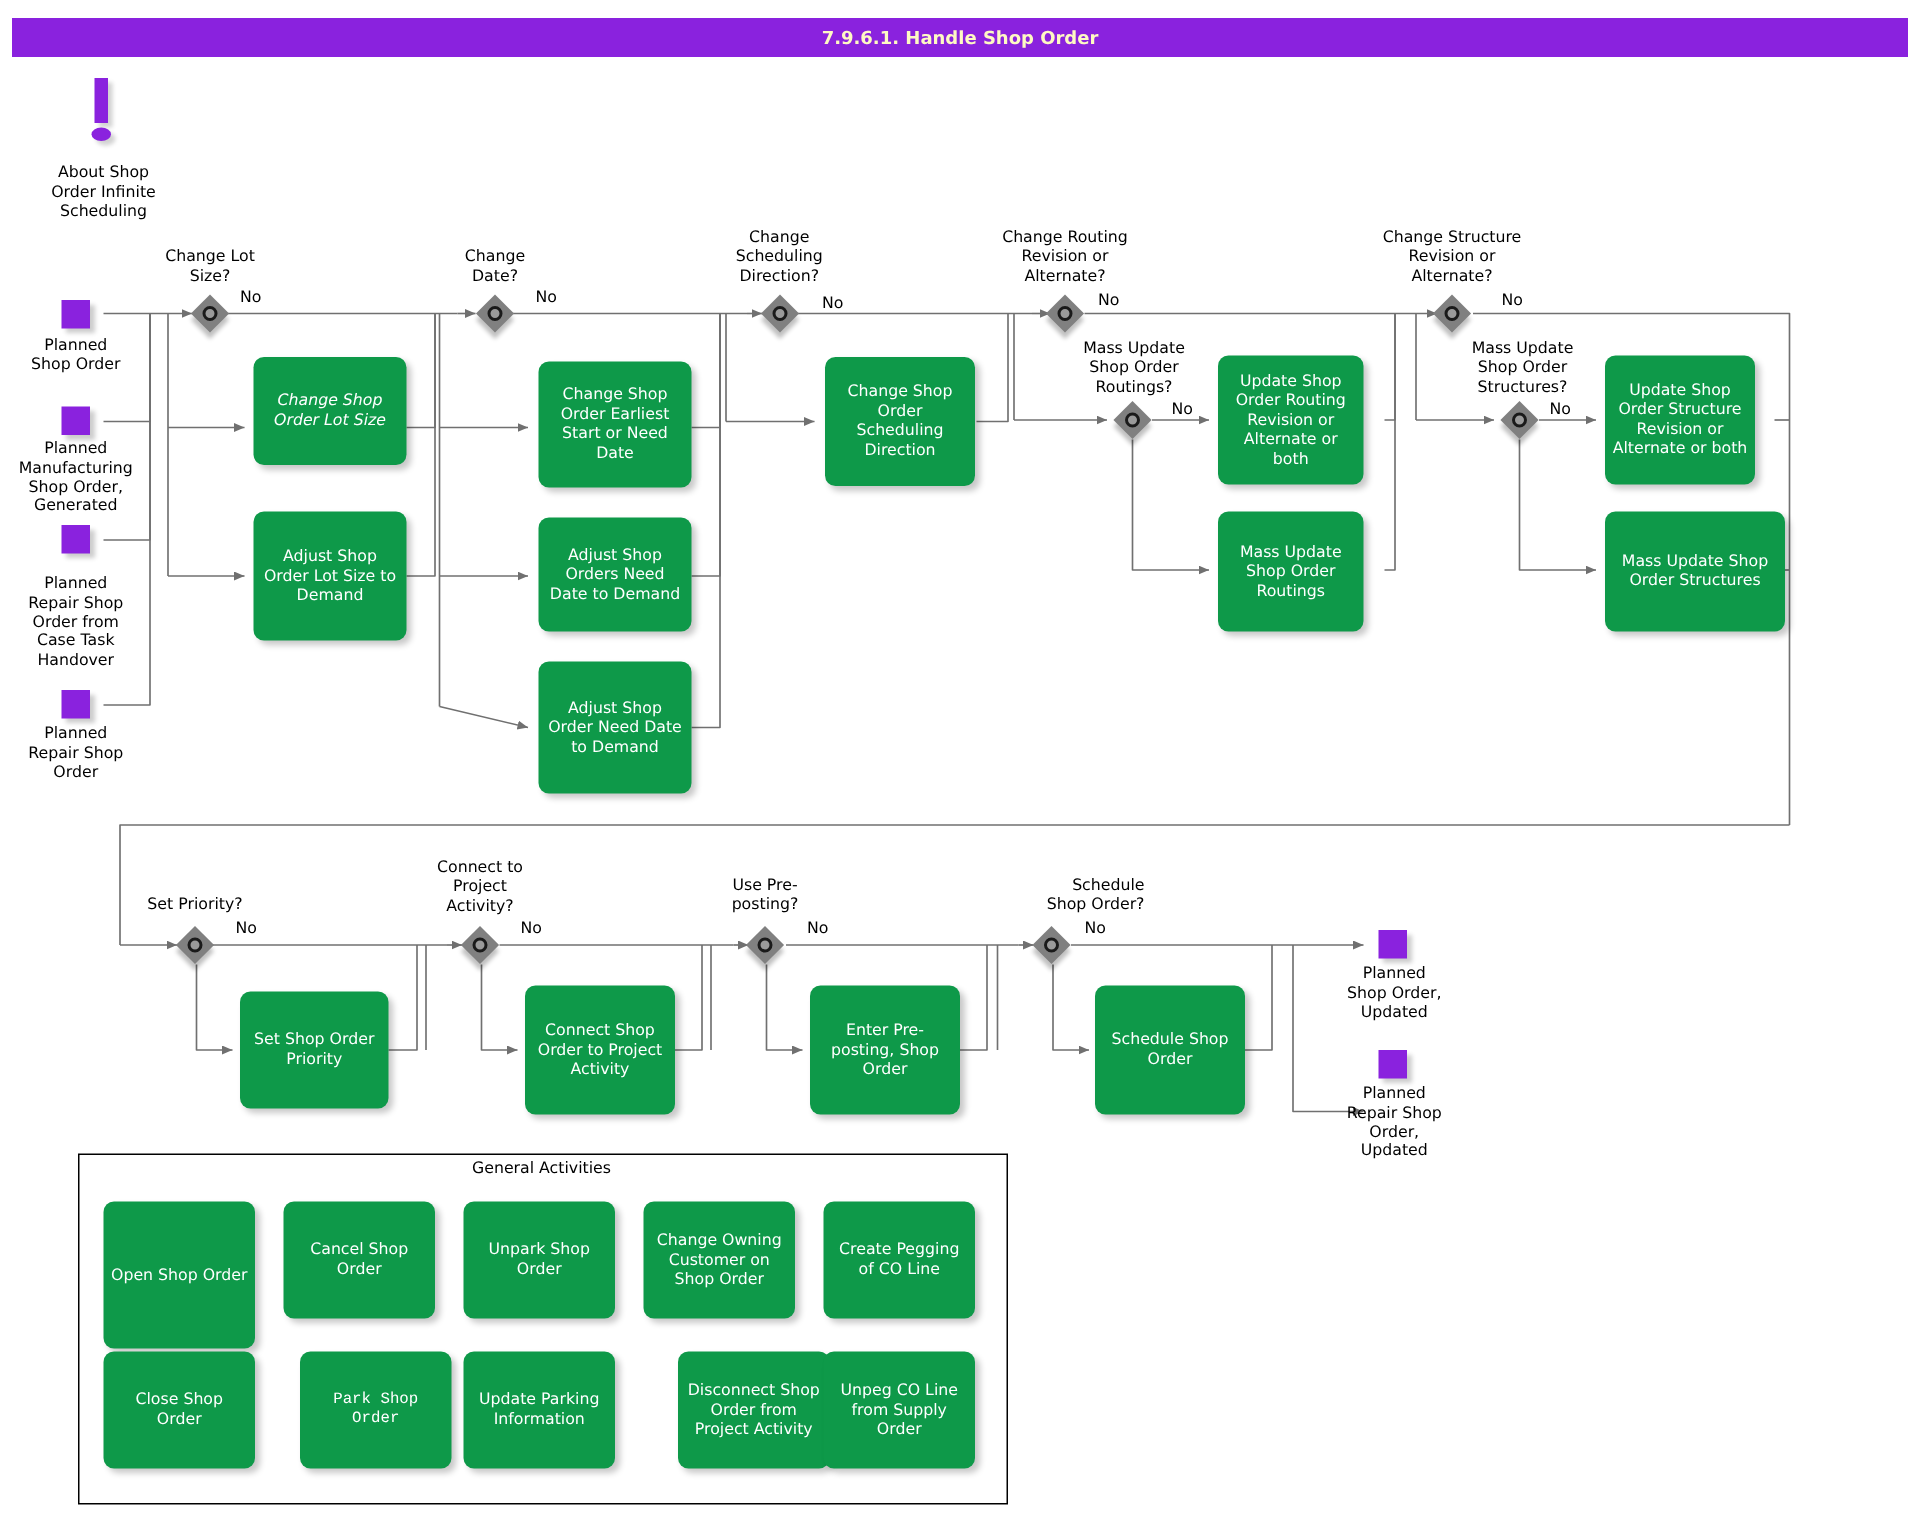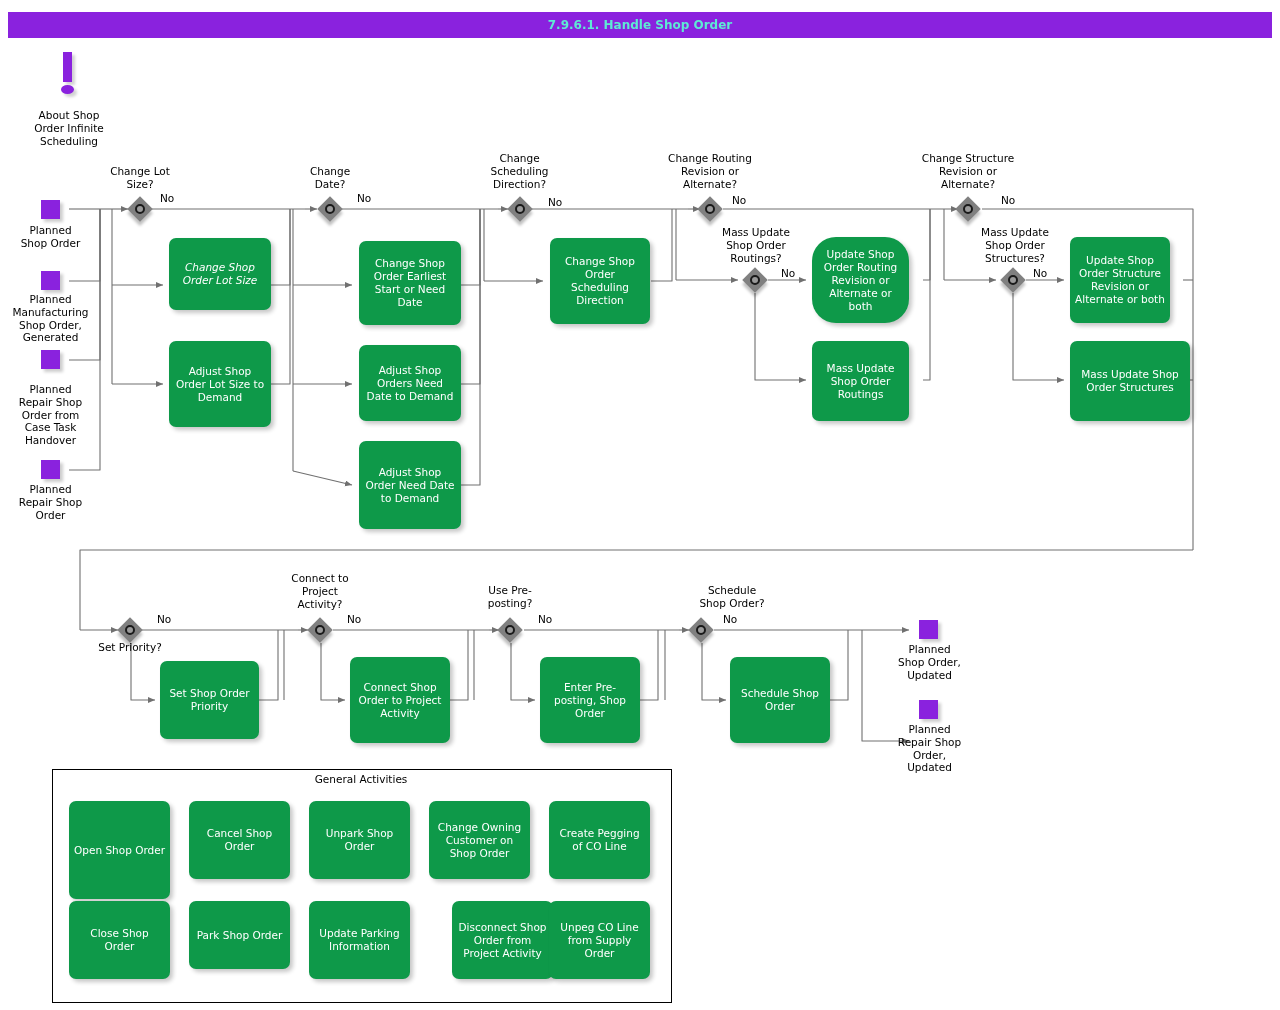--- a/index.html
+++ b/index.html
@@ -1,21 +1,21 @@
 <!DOCTYPE html>
 <html><head>
 <meta charset="utf-8">
 <style>
   html,body{margin:0;padding:0;background:#ffffff;}
   body{width:1280px;height:1010px;position:relative;
        font-family:"DejaVu Sans","Liberation Sans",sans-serif;}
   #stage{position:relative;width:1280px;height:1010px;overflow:hidden;}
 
   .titlebar{position:absolute;left:8px;top:12px;width:1264px;height:26px;
-            background:#8A22DE;color:#5eead4;font-size:12px;font-weight:bold;
+            background:#8A22DE;color:#fef9c3;font-size:12px;font-weight:bold;
             display:flex;align-items:center;justify-content:center;
             font-family:"DejaVu Sans","Liberation Sans",sans-serif;}
 
   svg#wires{position:absolute;left:0;top:0;width:1280px;height:1010px;}
 
   
   .act{position:absolute;background:#0E9949;border-radius:7px;
        box-shadow:3px 3px 4px rgba(0,0,0,0.22);
        display:flex;align-items:center;justify-content:center;text-align:center;
        color:#ffffff;font-size:10.5px;line-height:13px;padding:2px 5px;
@@ -272,31 +272,31 @@
 
   <div class="act" style="left:169px;top:238px;width:102px;height:72px;font-style:italic;">Change Shop Order Lot Size</div>
   <div class="act" style="left:169px;top:341px;width:102px;height:86px;">Adjust Shop Order Lot Size to Demand</div>
 
   <div class="act" style="left:359px;top:241px;width:102px;height:84px;">Change Shop Order Earliest Start or Need Date</div>
   <div class="act" style="left:359px;top:345px;width:102px;height:76px;">Adjust Shop Orders Need Date to Demand</div>
   <div class="act" style="left:359px;top:441px;width:102px;height:88px;">Adjust Shop Order Need Date to Demand</div>
 
   <div class="act" style="left:550px;top:238px;width:100px;height:86px;">Change Shop Order Scheduling Direction</div>
 
-  <div class="act" style="left:812px;top:237px;width:97px;height:86px;border-radius:24px;">Update Shop Order Routing Revision or Alternate or both</div>
+  <div class="act" style="left:812px;top:237px;width:97px;height:86px;">Update Shop Order Routing Revision or Alternate or both</div>
   <div class="act" style="left:812px;top:341px;width:97px;height:80px;">Mass Update Shop Order Routings</div>
 
   <div class="act" style="left:1070px;top:237px;width:100px;height:86px;">Update Shop Order Structure Revision or Alternate or both</div>
   <div class="act" style="left:1070px;top:341px;width:120px;height:80px;">Mass Update Shop Order Structures</div>
 
   <div class="dec" style="left:117px;top:617px;">
     <div class="dshape"></div>
     <div class="dring"></div>
   </div>
-  <div class="lab" style="left:75px;top:597px;width:110px;margin-top:44px;">
+  <div class="lab" style="left:75px;top:597px;width:110px;">
     <div>Set Priority?</div>
   </div>
   <div class="no" style="left:157px;top:613px;">No</div>
 
   <div class="dec" style="left:307px;top:617px;">
     <div class="dshape"></div>
     <div class="dring"></div>
   </div>
   <div class="lab" style="left:266px;top:572px;width:108px;">
     <div>Connect to</div>
@@ -312,21 +312,21 @@
   <div class="lab" style="left:456px;top:584px;width:108px;">
     <div>Use Pre-</div>
     <div>posting?</div>
   </div>
   <div class="no" style="left:538px;top:613px;">No</div>
 
   <div class="dec" style="left:688px;top:617px;">
     <div class="dshape"></div>
     <div class="dring"></div>
   </div>
-  <div class="lab" style="left:677px;top:584px;width:110px;">
+  <div class="lab" style="left:653px;top:584px;width:110px;text-align:right;">
     <div>Schedule</div>
     <div>Shop Order?</div>
   </div>
   <div class="no" style="left:723px;top:613px;">No</div>
 
   <div class="act" style="left:160px;top:661px;width:99px;height:78px;">Set Shop Order Priority</div>
   <div class="act" style="left:350px;top:657px;width:100px;height:86px;">Connect Shop Order to Project Activity</div>
   <div class="act" style="left:540px;top:657px;width:100px;height:86px;">Enter Pre-posting, Shop Order</div>
   <div class="act" style="left:730px;top:657px;width:100px;height:86px;">Schedule Shop Order</div>
 
@@ -348,18 +348,18 @@
   <div class="group" style="left:52px;top:769px;width:618px;height:232px;"></div>
   <div class="grouptitle" style="left:52px;top:773px;width:618px;">General Activities</div>
 
   <div class="act" style="left:69px;top:801px;width:101px;height:98px;">Open Shop Order</div>
   <div class="act" style="left:189px;top:801px;width:101px;height:78px;">Cancel Shop Order</div>
   <div class="act" style="left:309px;top:801px;width:101px;height:78px;">Unpark Shop Order</div>
   <div class="act" style="left:429px;top:801px;width:101px;height:78px;">Change Owning Customer on Shop Order</div>
   <div class="act" style="left:549px;top:801px;width:101px;height:78px;">Create Pegging of CO Line</div>
 
   <div class="act" style="left:69px;top:901px;width:101px;height:78px;">Close Shop Order</div>
-  <div class="act" style="left:189px;top:901px;width:101px;height:68px;">Park Shop Order</div>
+  <div class="act" style="left:200px;top:901px;width:101px;height:78px;font-family:Liberation Mono, monospace;">Park Shop Order</div>
   <div class="act" style="left:309px;top:901px;width:101px;height:78px;">Update Parking Information</div>
   <div class="act" style="left:429px;top:901px;width:101px;height:78px;margin-left:23px;">Disconnect Shop Order from Project Activity</div>
   <div class="act" style="left:549px;top:901px;width:101px;height:78px;">Unpeg CO Line from Supply Order</div>
 
 </div>
 
 </body></html>

